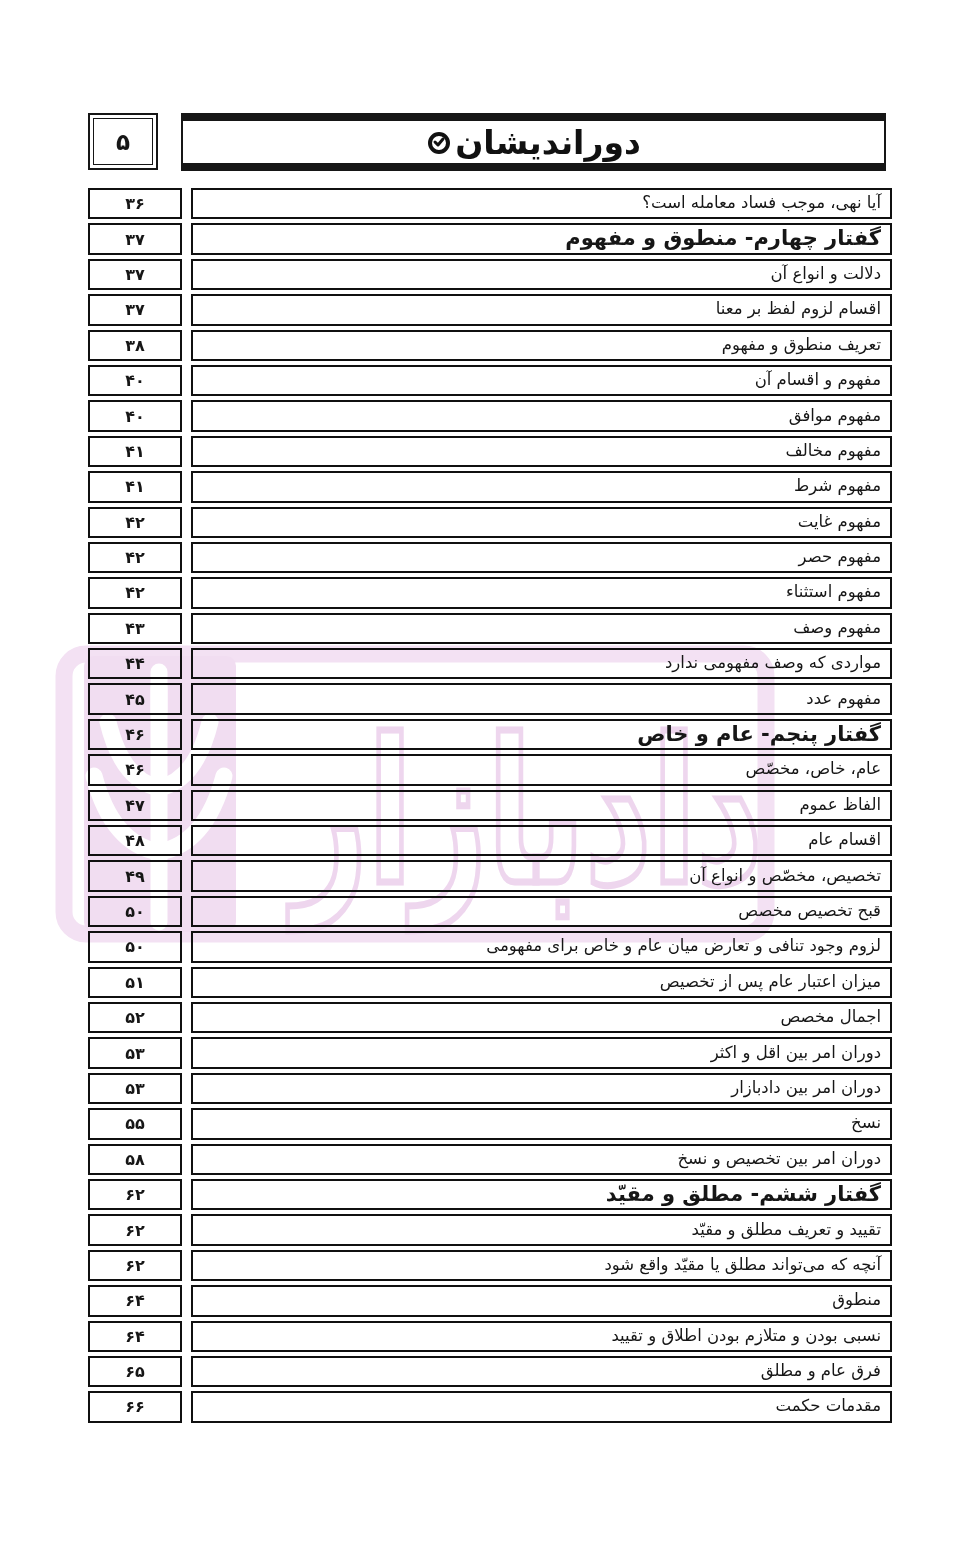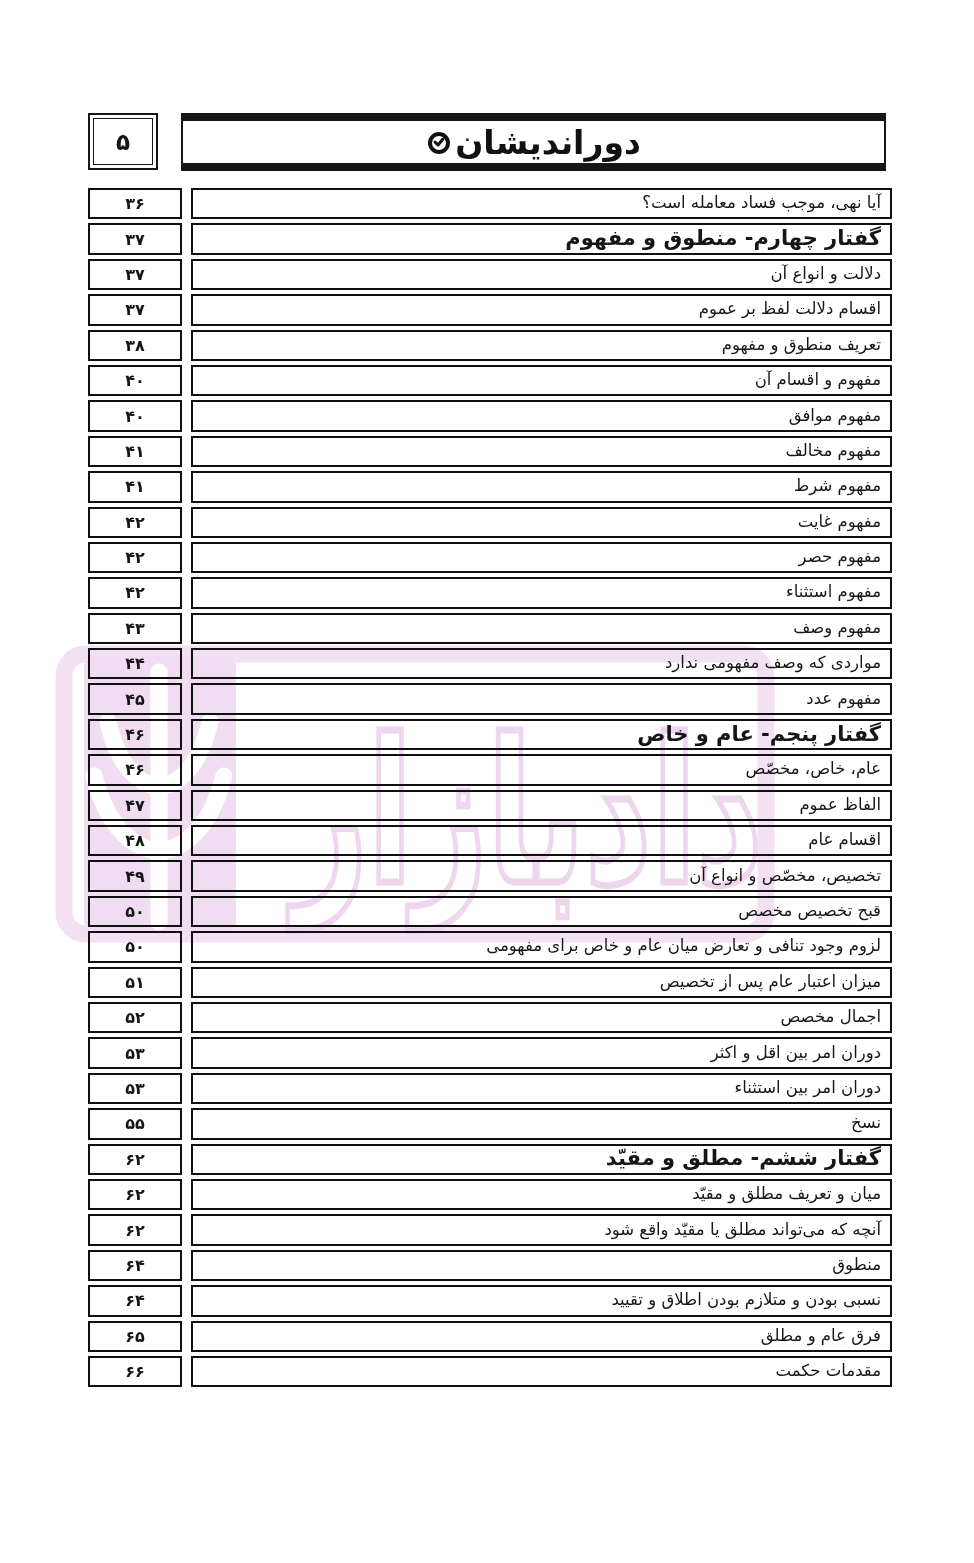--- a/index.html
+++ b/index.html
@@ -122,21 +122,21 @@
       <div class="toc-row bold">
         <div class="cell num">۳۷</div>
         <div class="cell title">گفتار چهارم- منطوق و مفهوم</div>
       </div>
       <div class="toc-row">
         <div class="cell num">۳۷</div>
         <div class="cell title">دلالت و انواع آن</div>
       </div>
       <div class="toc-row">
         <div class="cell num">۳۷</div>
-        <div class="cell title">اقسام دلالت لفظ بر عموم</div>
+        <div class="cell title">اقسام لزوم لفظ بر معنا</div>
       </div>
       <div class="toc-row">
         <div class="cell num">۳۸</div>
         <div class="cell title">تعریف منطوق و مفهوم</div>
       </div>
       <div class="toc-row">
         <div class="cell num">۴۰</div>
         <div class="cell title">مفهوم و اقسام آن</div>
       </div>
       <div class="toc-row">
@@ -210,33 +210,37 @@
       <div class="toc-row">
         <div class="cell num">۵۲</div>
         <div class="cell title">اجمال مخصص</div>
       </div>
       <div class="toc-row">
         <div class="cell num">۵۳</div>
         <div class="cell title">دوران امر بین اقل و اکثر</div>
       </div>
       <div class="toc-row">
         <div class="cell num">۵۳</div>
-        <div class="cell title">دوران امر بین استثناء</div>
+        <div class="cell title">دوران امر بین دادبازار</div>
       </div>
       <div class="toc-row">
         <div class="cell num">۵۵</div>
         <div class="cell title">نسخ</div>
+      </div>
+      <div class="toc-row">
+        <div class="cell num">۵۸</div>
+        <div class="cell title">دوران امر بین تخصیص و نسخ</div>
       </div>
       <div class="toc-row bold">
         <div class="cell num">۶۲</div>
         <div class="cell title">گفتار ششم- مطلق و مقیّد</div>
       </div>
       <div class="toc-row">
         <div class="cell num">۶۲</div>
-        <div class="cell title">میان و تعریف مطلق و مقیّد</div>
+        <div class="cell title">تقیید و تعریف مطلق و مقیّد</div>
       </div>
       <div class="toc-row">
         <div class="cell num">۶۲</div>
         <div class="cell title">آنچه که می‌تواند مطلق یا مقیّد واقع شود</div>
       </div>
       <div class="toc-row">
         <div class="cell num">۶۴</div>
         <div class="cell title">منطوق</div>
       </div>
       <div class="toc-row">

